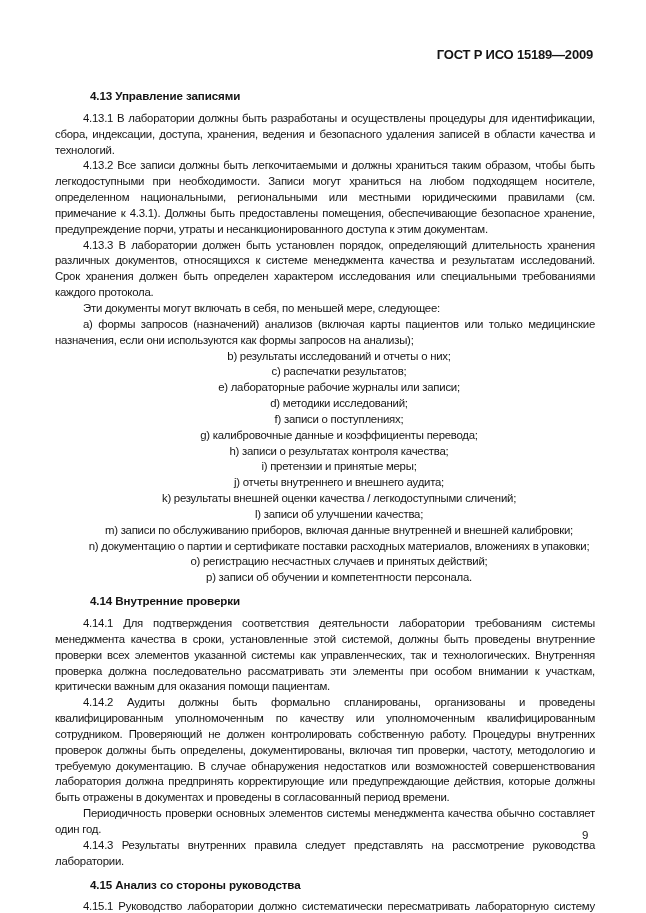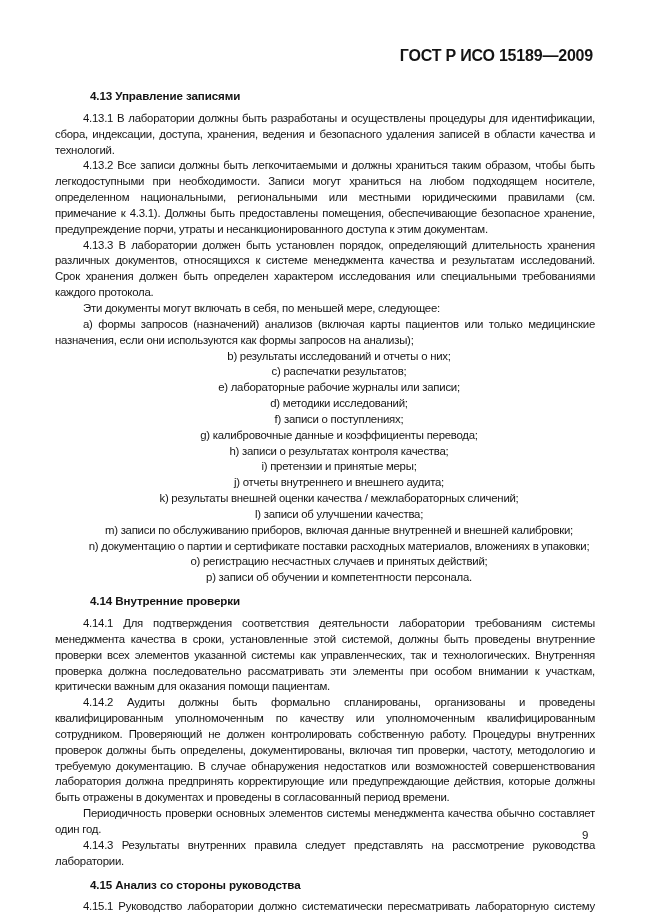--- a/index.html
+++ b/index.html
@@ -2,21 +2,21 @@
 <html><head>
   <meta charset="utf-8">
   <style>
     html, body { margin: 0; padding: 0; background: #ffffff; }
     body {
       width: 646px; height: 913px; position: relative; overflow: hidden;
       font-family: "Liberation Sans", sans-serif; color: #141414;
     }
     .header {
       position: absolute; top: 47px; right: 53px;
-      font-weight: bold; font-size: 16px; letter-spacing: -0.2px;
+      font-weight: bold; font-size: 13px; letter-spacing: -0.2px;
     }
     .content {
       position: absolute; top: 81px; left: 55px; width: 540px;
       font-size: 11.4px; line-height: 15.85px; letter-spacing: -0.25px;
     }
     .content p { margin: 0; text-align: justify; }
     .content p.ind { text-indent: 28px; }
     .content h3 {
       margin: 7px; font-size: 11.6px; font-weight: bold; padding-left: 28px;
       line-height: 15.85px; letter-spacing: -0.1px;
@@ -40,21 +40,21 @@
   <p class="ind">a) формы запросов (назначений) анализов (включая карты пациентов или только медицинские назначения, если они используются как формы запросов на анализы);</p>
   <p class="item">b) результаты исследований и отчеты о них;</p>
   <p class="item">c) распечатки результатов;</p>
   <p class="item">e) лабораторные рабочие журналы или записи;</p>
   <p class="item">d) методики исследований;</p>
   <p class="item">f) записи о поступлениях;</p>
   <p class="item">g) калибровочные данные и коэффициенты перевода;</p>
   <p class="item">h) записи о результатах контроля качества;</p>
   <p class="item">i) претензии и принятые меры;</p>
   <p class="item">j) отчеты внутреннего и внешнего аудита;</p>
-  <p class="item">k) результаты внешней оценки качества / межлабораторных сличений;</p>
+  <p class="item">k) результаты внешней оценки качества / легкодоступными сличений;</p>
   <p class="item">l) записи об улучшении качества;</p>
   <p class="item">m) записи по обслуживанию приборов, включая данные внутренней и внешней калибровки;</p>
   <p class="item">n) документацию о партии и сертификате поставки расходных материалов, вложениях в упаковки;</p>
   <p class="item">o) регистрацию несчастных случаев и принятых действий;</p>
   <p class="item">p) записи об обучении и компетентности персонала.</p>
 
   <h3>4.14 Внутренние проверки</h3>
   <p class="ind">4.14.1 Для подтверждения соответствия деятельности лаборатории требованиям системы менеджмента качества в сроки, установленные этой системой, должны быть проведены внутренние проверки всех элементов указанной системы как управленческих, так и технологических. Внутренняя проверка должна последовательно рассматривать эти элементы при особом внимании к участкам, критически важным для оказания помощи пациентам.</p>
   <p class="ind">4.14.2 Аудиты должны быть формально спланированы, организованы и проведены квалифицированным уполномоченным по качеству или уполномоченным квалифицированным сотрудником. Проверяющий не должен контролировать собственную работу. Процедуры внутренних проверок должны быть определены, документированы,  включая тип проверки, частоту, методологию и требуемую документацию. В случае обнаружения недостатков или возможностей совершенствования лаборатория должна предпринять корректирующие или предупреждающие действия, которые должны быть отражены в документах и проведены в согласованный период времени.</p>
   <p class="ind">Периодичность проверки основных элементов системы менеджмента  качества обычно составляет один год.</p>

